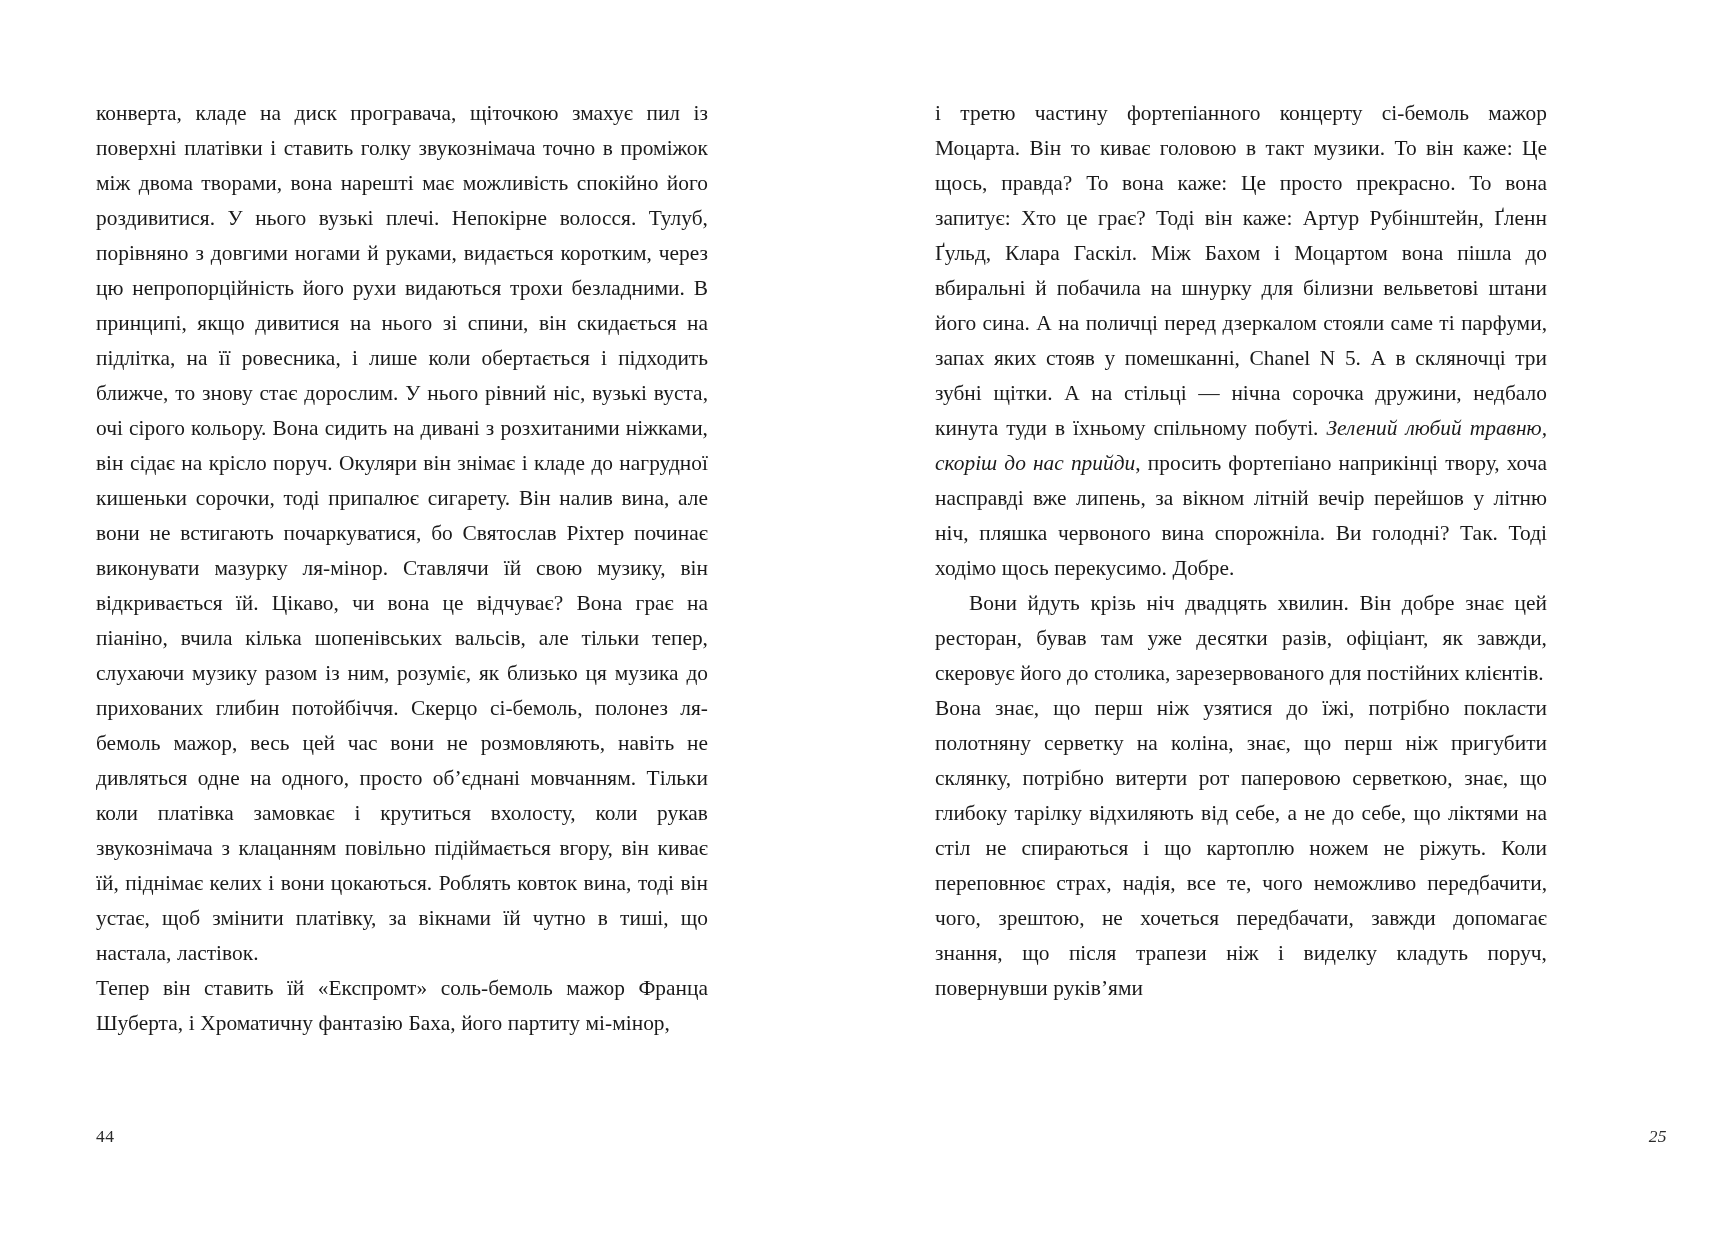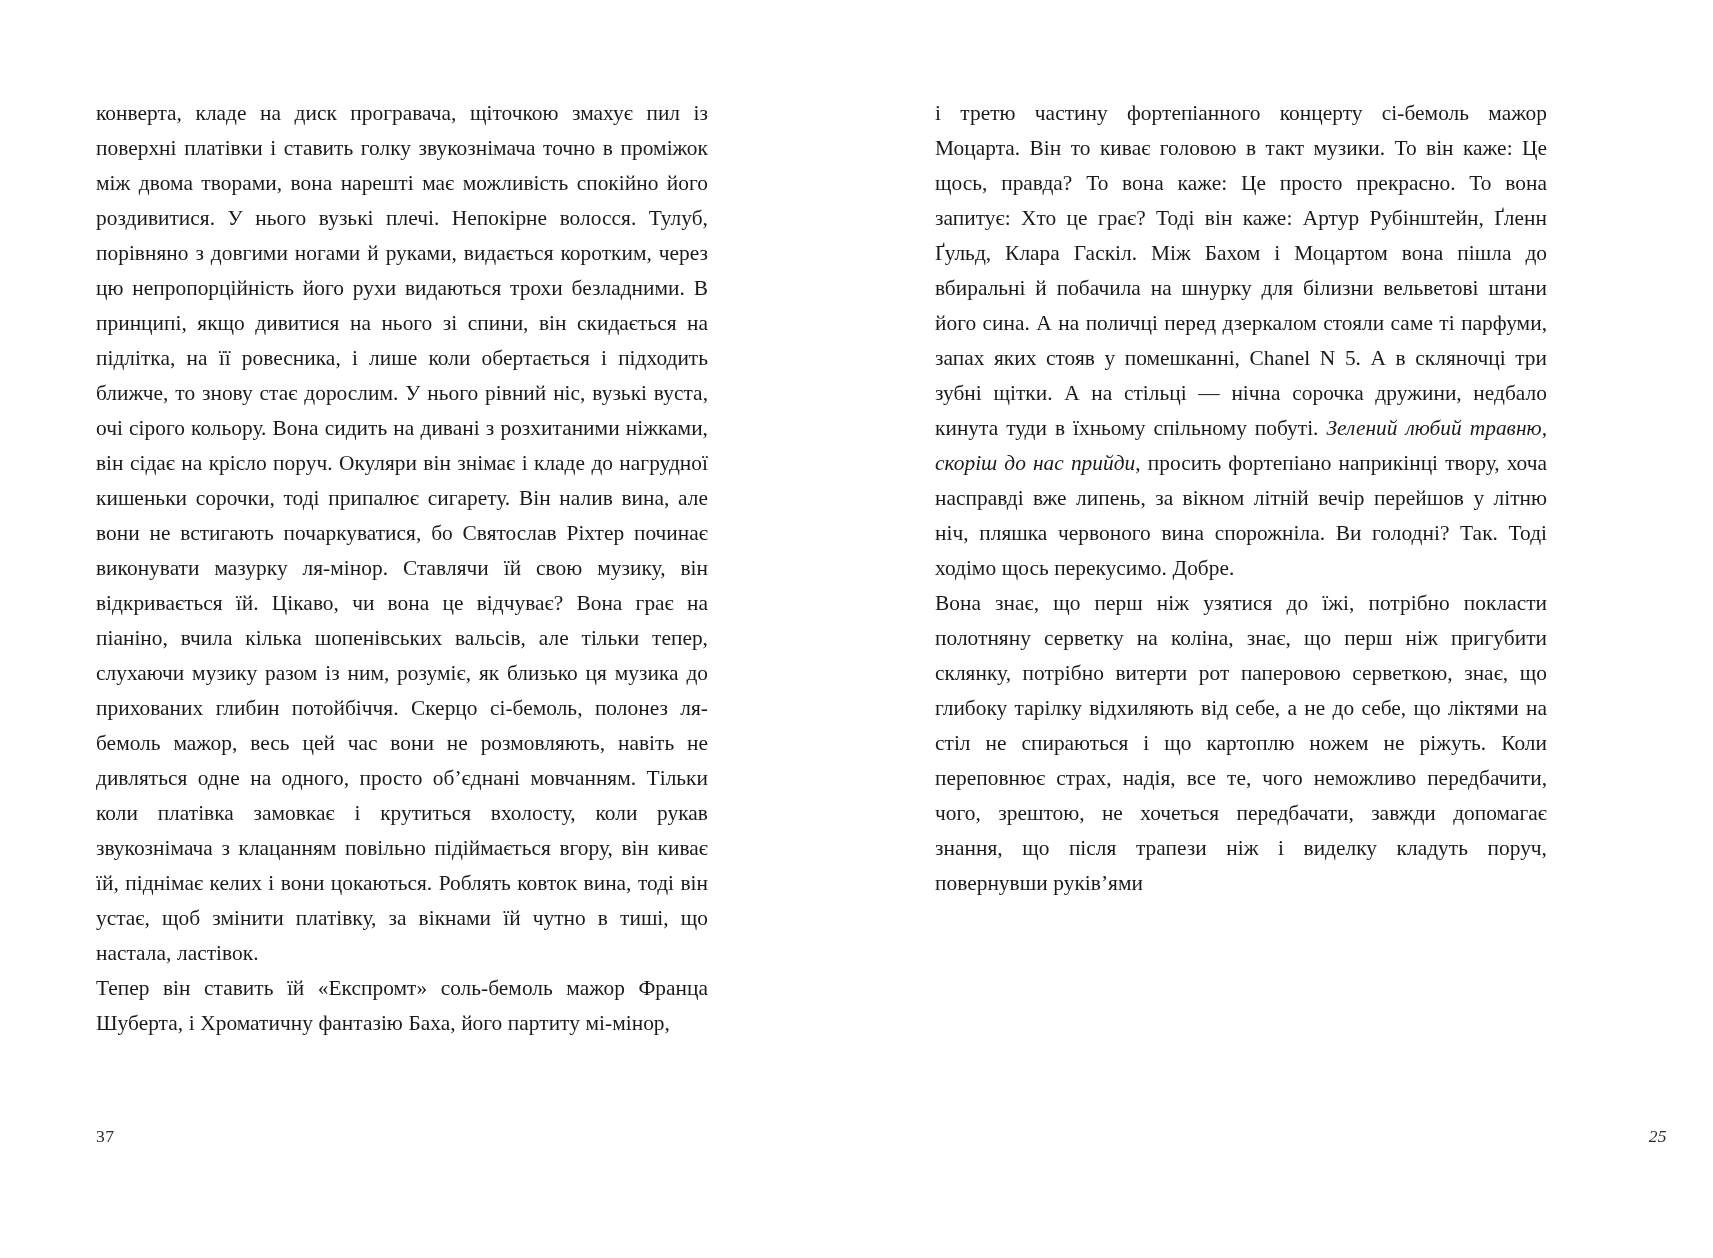--- a/index.html
+++ b/index.html
@@ -84,24 +84,25 @@
 </head>
 <body>
 
 <div class="spread">
 
   <div class="page page-left">
     <div class="textblock">
       <p class="para last-line-left">конверта, кладе на диск програвача, щіточкою змахує пил із поверхні платівки і ставить голку звукознімача точно в проміжок між двома творами, вона нарешті має можливість спокійно його роздивитися. У нього вузькі плечі. Непокірне волосся. Тулуб, порівняно з довгими ногами й руками, видається коротким, через цю непропорційність його рухи видаються трохи безладними. В принципі, якщо дивитися на нього зі спини, він скидається на підлітка, на її ровесника, і лише коли обертається і підходить ближче, то знову стає дорослим. У нього рівний ніс, вузькі вуста, очі сірого кольору. Вона сидить на дивані з розхитаними ніжками, він сідає на крісло поруч. Окуляри він знімає і кладе до нагрудної кишеньки сорочки, тоді припалює сигарету. Він налив вина, але вони не встигають почаркуватися, бо Святослав Ріхтер починає виконувати мазурку ля-мінор. Ставлячи їй свою музику, він відкривається їй. Цікаво, чи вона це відчуває? Вона грає на піаніно, вчила кілька шопенівських вальсів, але тільки тепер, слухаючи музику разом із ним, розуміє, як близько ця музика до прихованих глибин потойбіччя. Скерцо сі-бемоль, полонез ля-бемоль мажор, весь цей час вони не розмовляють, навіть не дивляться одне на одного, просто об’єднані мовчанням. Тільки коли платівка замовкає і крутиться вхолосту, коли рукав звукознімача з клацанням повільно підіймається вгору, він киває їй, піднімає келих і вони цокаються. Роблять ковток вина, тоді він устає, щоб змінити платівку, за вікнами їй чутно в тиші, що настала, ластівок.</p>
       <p class="para gap-before last-line-left">Тепер він ставить їй «Експромт» соль-бемоль мажор Франца Шуберта, і Хроматичну фантазію Баха, його партиту мі-мінор,</p>
     </div>
-    <div class="folio folio-left">37</div>
+    <div class="folio folio-left">44</div>
   </div>
 
   <div class="page page-right">
     <div class="textblock">
       <p class="para last-line-left"><span>і третю частину фортепіанного концерту сі-бемоль мажор Моцарта. Він то киває головою в такт музики. То він каже: Це щось, правда? То вона каже: Це просто прекрасно. То вона запитує: Хто це грає? Тоді він каже: Артур Рубінштейн, Ґленн Ґульд, Клара Гаскіл. Між Бахом і Моцартом вона пішла до вбиральні й побачила на шнурку для білизни вельветові штани його сина. А на поличці перед дзеркалом стояли саме ті парфуми, запах яких стояв у помешканні, Chanel N 5. А в скляночці три зубні щітки. А на стільці — нічна сорочка дружини, недбало кинута туди в їхньому спільному побуті. </span><em class="italic-quote">Зелений любий травню, скоріш до нас прийди</em><span>, просить фортепіано наприкінці твору, хоча насправді вже липень, за вікном літній вечір перейшов у літню ніч, пляшка червоного вина спорожніла. Ви голодні? Так. Тоді ходімо щось перекусимо. Добре.</span></p>
+      <p class="para indent last-line-left">Вони йдуть крізь ніч двадцять хвилин. Він добре знає цей ресторан, бував там уже десятки разів, офіціант, як завжди, скеровує його до столика, зарезервованого для постійних клієнтів.</p>
       <p class="para gap-before last-line-left">Вона знає, що перш ніж узятися до їжі, потрібно покласти полотняну серветку на коліна, знає, що перш ніж пригубити склянку, потрібно витерти рот паперовою серветкою, знає, що глибоку тарілку відхиляють від себе, а не до себе, що ліктями на стіл не спираються і що картоплю ножем не ріжуть. Коли переповнює страх, надія, все те, чого неможливо передбачити, чого, зрештою, не хочеться передбачати, завжди допомагає знання, що після трапези ніж і виделку кладуть поруч, повернувши руків’ями</p>
     </div>
     <div class="folio folio-right">25</div>
   </div>
 
 </div>
 
 </body></html>

